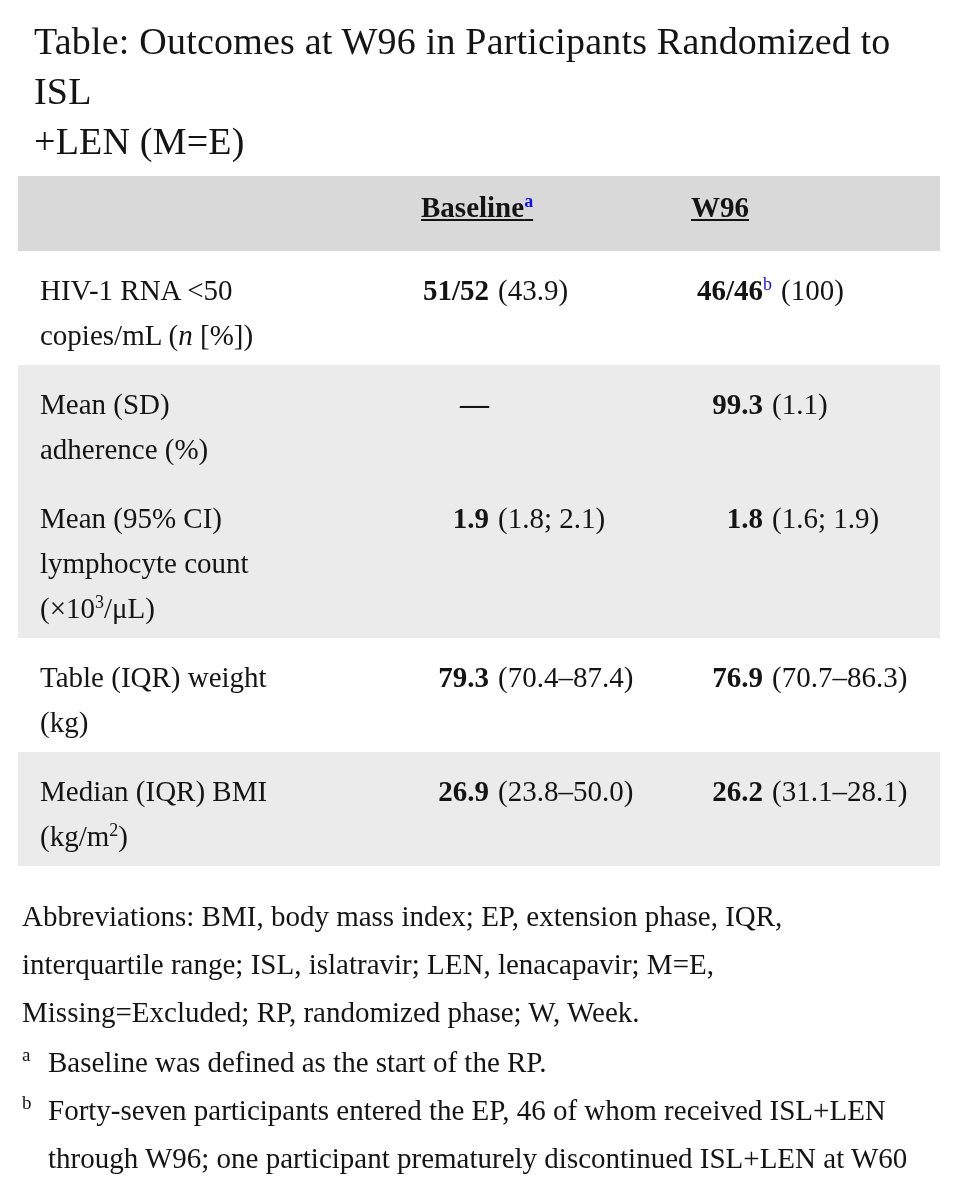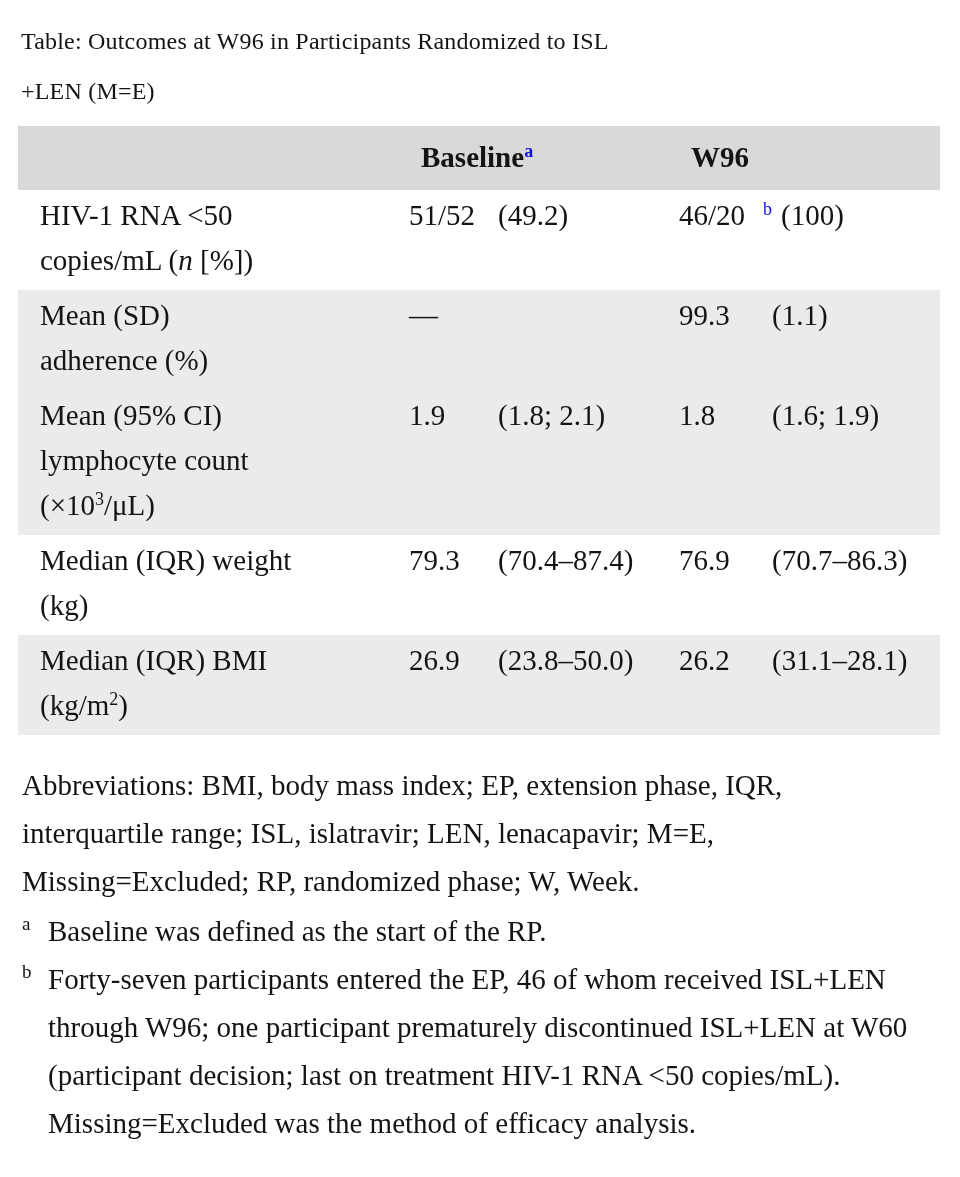--- a/index.html
+++ b/index.html
@@ -12,53 +12,54 @@
     height: 1177px;
     overflow: hidden;
     font-family: "Liberation Serif", "DejaVu Serif", serif;
     color: #141414;
     -webkit-font-smoothing: antialiased;
   }
   .page {
     padding: 16px 20px 0 18px;
   }
   .title {
-    margin-left: 3px;
-    font-size: 24px;
+    margin-left: 16px;
+    font-size: 38px;
     line-height: 50px;
     letter-spacing: 0.2px;
   }
   .outcomes-table {
     border-collapse: collapse;
     table-layout: fixed;
     width: 922px;
     margin-top: 10px;
     font-size: 29px;
     line-height: 45px;
   }
   .outcomes-table td, .outcomes-table th {
     vertical-align: top;
-    padding-top: 3px;
+    padding-top: 17px;
     padding-bottom: 7px;
     text-align: left;
     font-weight: normal;
   }
   col.c1 { width: 390px; }
   col.c2 { width: 270px; }
   col.c3 { width: 262px; }
   tr.header-row { background: #d9d9d9; }
-  tr.header-row th { padding-top: 9px; padding-bottom: 10px; font-weight: bold; }
+  tr.header-row th { padding-top: 9px; padding-bottom: 21px; font-weight: bold; text-decoration: underline; }
   tr.header-row th.hc2, tr.header-row th.hc3 { padding-left: 13px; }
   tr.shaded { background: #ebebeb; }
   td.label-cell { padding-left: 22px; padding-right: 8px; }
   td.val-cell { white-space: nowrap; }
   .num {
     display: inline-block;
-    text-align: left;
+    text-align: right;
     white-space: pre;
+    font-weight: bold;
   }
   td.c2v .num { width: 80px; }
   td.c3v .num { width: 84px; }
   .paren { margin-left: 9px; }
   .sup {
     font-size: 0.62em;
     position: relative;
     top: -0.55em;
     line-height: 0;
   }
@@ -101,35 +102,35 @@
     <thead>
       <tr class="header-row">
         <th class="hc1"></th>
         <th class="hc2"><span>Baseline</span><span class="sup blue">a</span></th>
         <th class="hc3"><span>W96</span></th>
       </tr>
     </thead>
     <tbody>
         <tr>
           <td class="label-cell"><span>HIV-1 RNA &lt;50</span><br><span>copies/mL (</span><span class="it">n</span><span> [%])</span></td>
-          <td class="val-cell c2v"><span class="num">51/52</span><span class="paren">(49.2)</span></td>
-          <td class="val-cell c3v"><span class="num">46/20</span><span class="sup blue">b</span><span class="paren">(100)</span></td>
+          <td class="val-cell c2v"><span class="num">51/52</span><span class="paren">(43.9)</span></td>
+          <td class="val-cell c3v"><span class="num">46/46</span><span class="sup blue">b</span><span class="paren">(100)</span></td>
         </tr>
         <tr class="shaded">
           <td class="label-cell"><span>Mean (SD)</span><br><span>adherence (%)</span></td>
           <td class="val-cell c2v"><span class="num">—</span></td>
           <td class="val-cell c3v"><span class="num">99.3</span><span class="paren">(1.1)</span></td>
         </tr>
         <tr class="shaded">
           <td class="label-cell"><span>Mean (95% CI)</span><br><span>lymphocyte count</span><br><span>(×10</span><span class="sup">3</span><span>/μL)</span></td>
           <td class="val-cell c2v"><span class="num">1.9</span><span class="paren">(1.8; 2.1)</span></td>
           <td class="val-cell c3v"><span class="num">1.8</span><span class="paren">(1.6; 1.9)</span></td>
         </tr>
         <tr>
-          <td class="label-cell"><span>Median (IQR) weight</span><br><span>(kg)</span></td>
+          <td class="label-cell"><span>Table (IQR) weight</span><br><span>(kg)</span></td>
           <td class="val-cell c2v"><span class="num">79.3</span><span class="paren">(70.4–87.4)</span></td>
           <td class="val-cell c3v"><span class="num">76.9</span><span class="paren">(70.7–86.3)</span></td>
         </tr>
         <tr class="shaded">
           <td class="label-cell"><span>Median (IQR) BMI</span><br><span>(kg/m</span><span class="sup">2</span><span>)</span></td>
           <td class="val-cell c2v"><span class="num">26.9</span><span class="paren">(23.8–50.0)</span></td>
           <td class="val-cell c3v"><span class="num">26.2</span><span class="paren">(31.1–28.1)</span></td>
         </tr>
       </tbody>
   </table>

